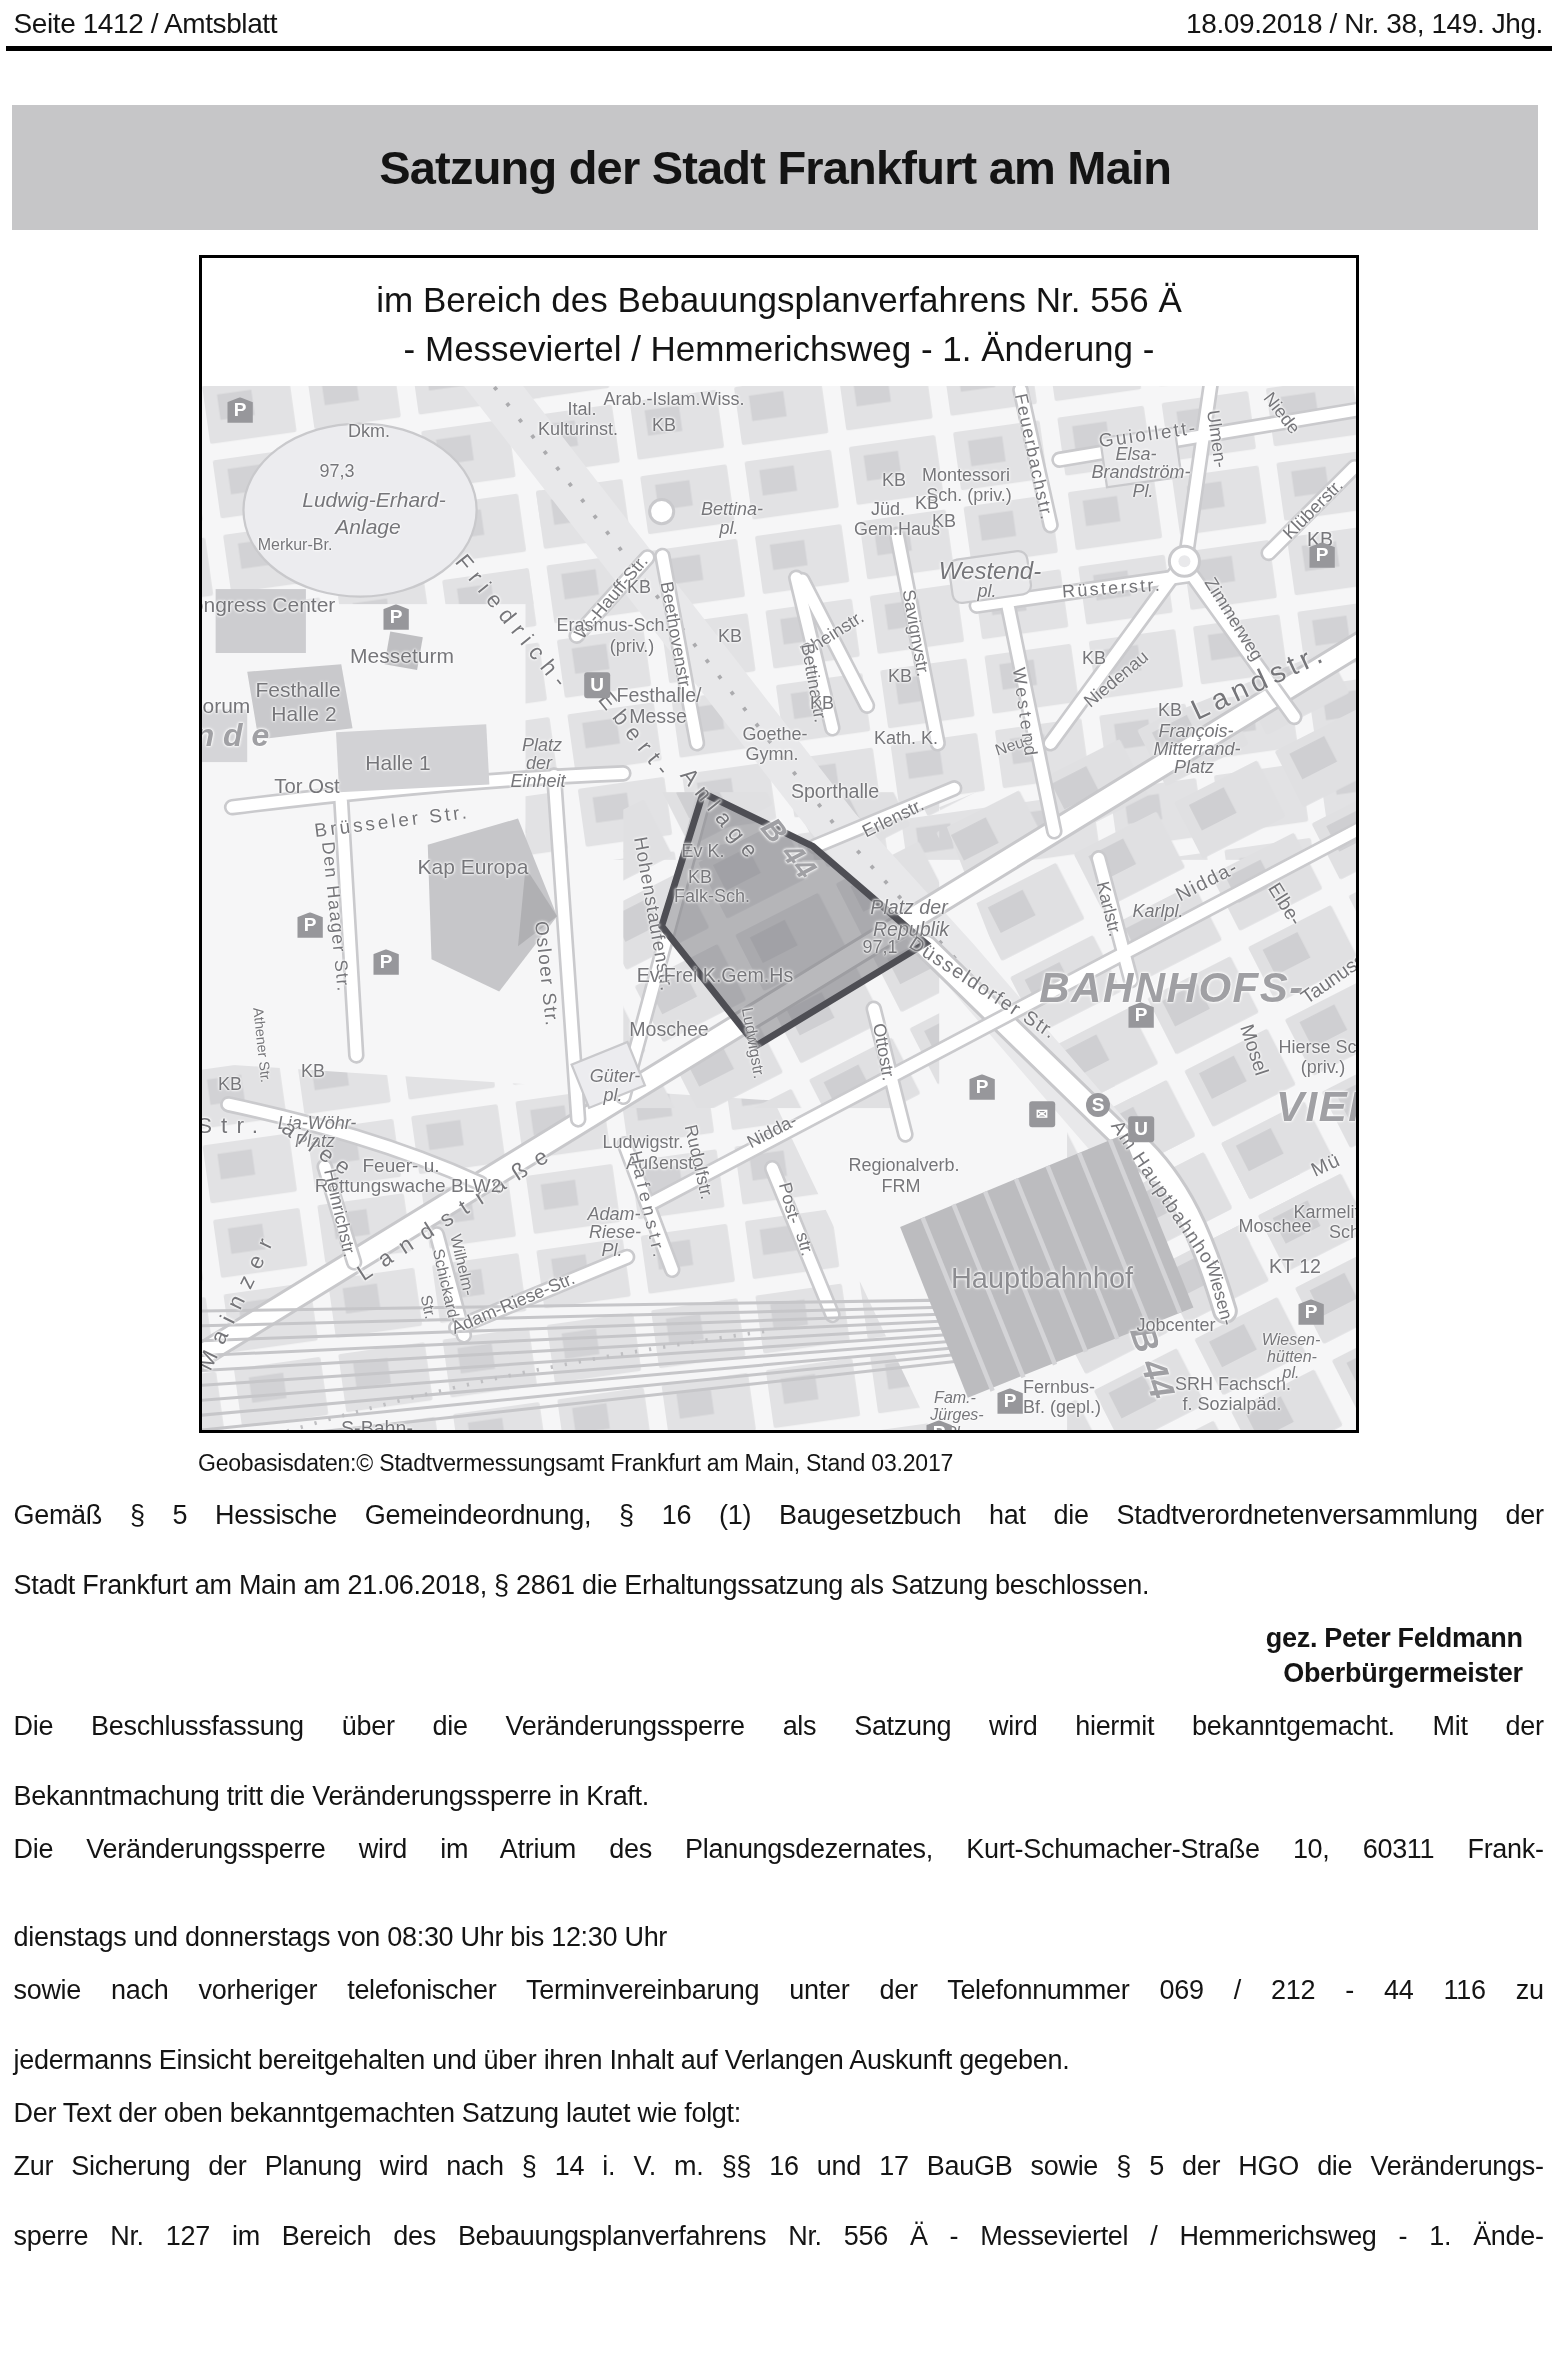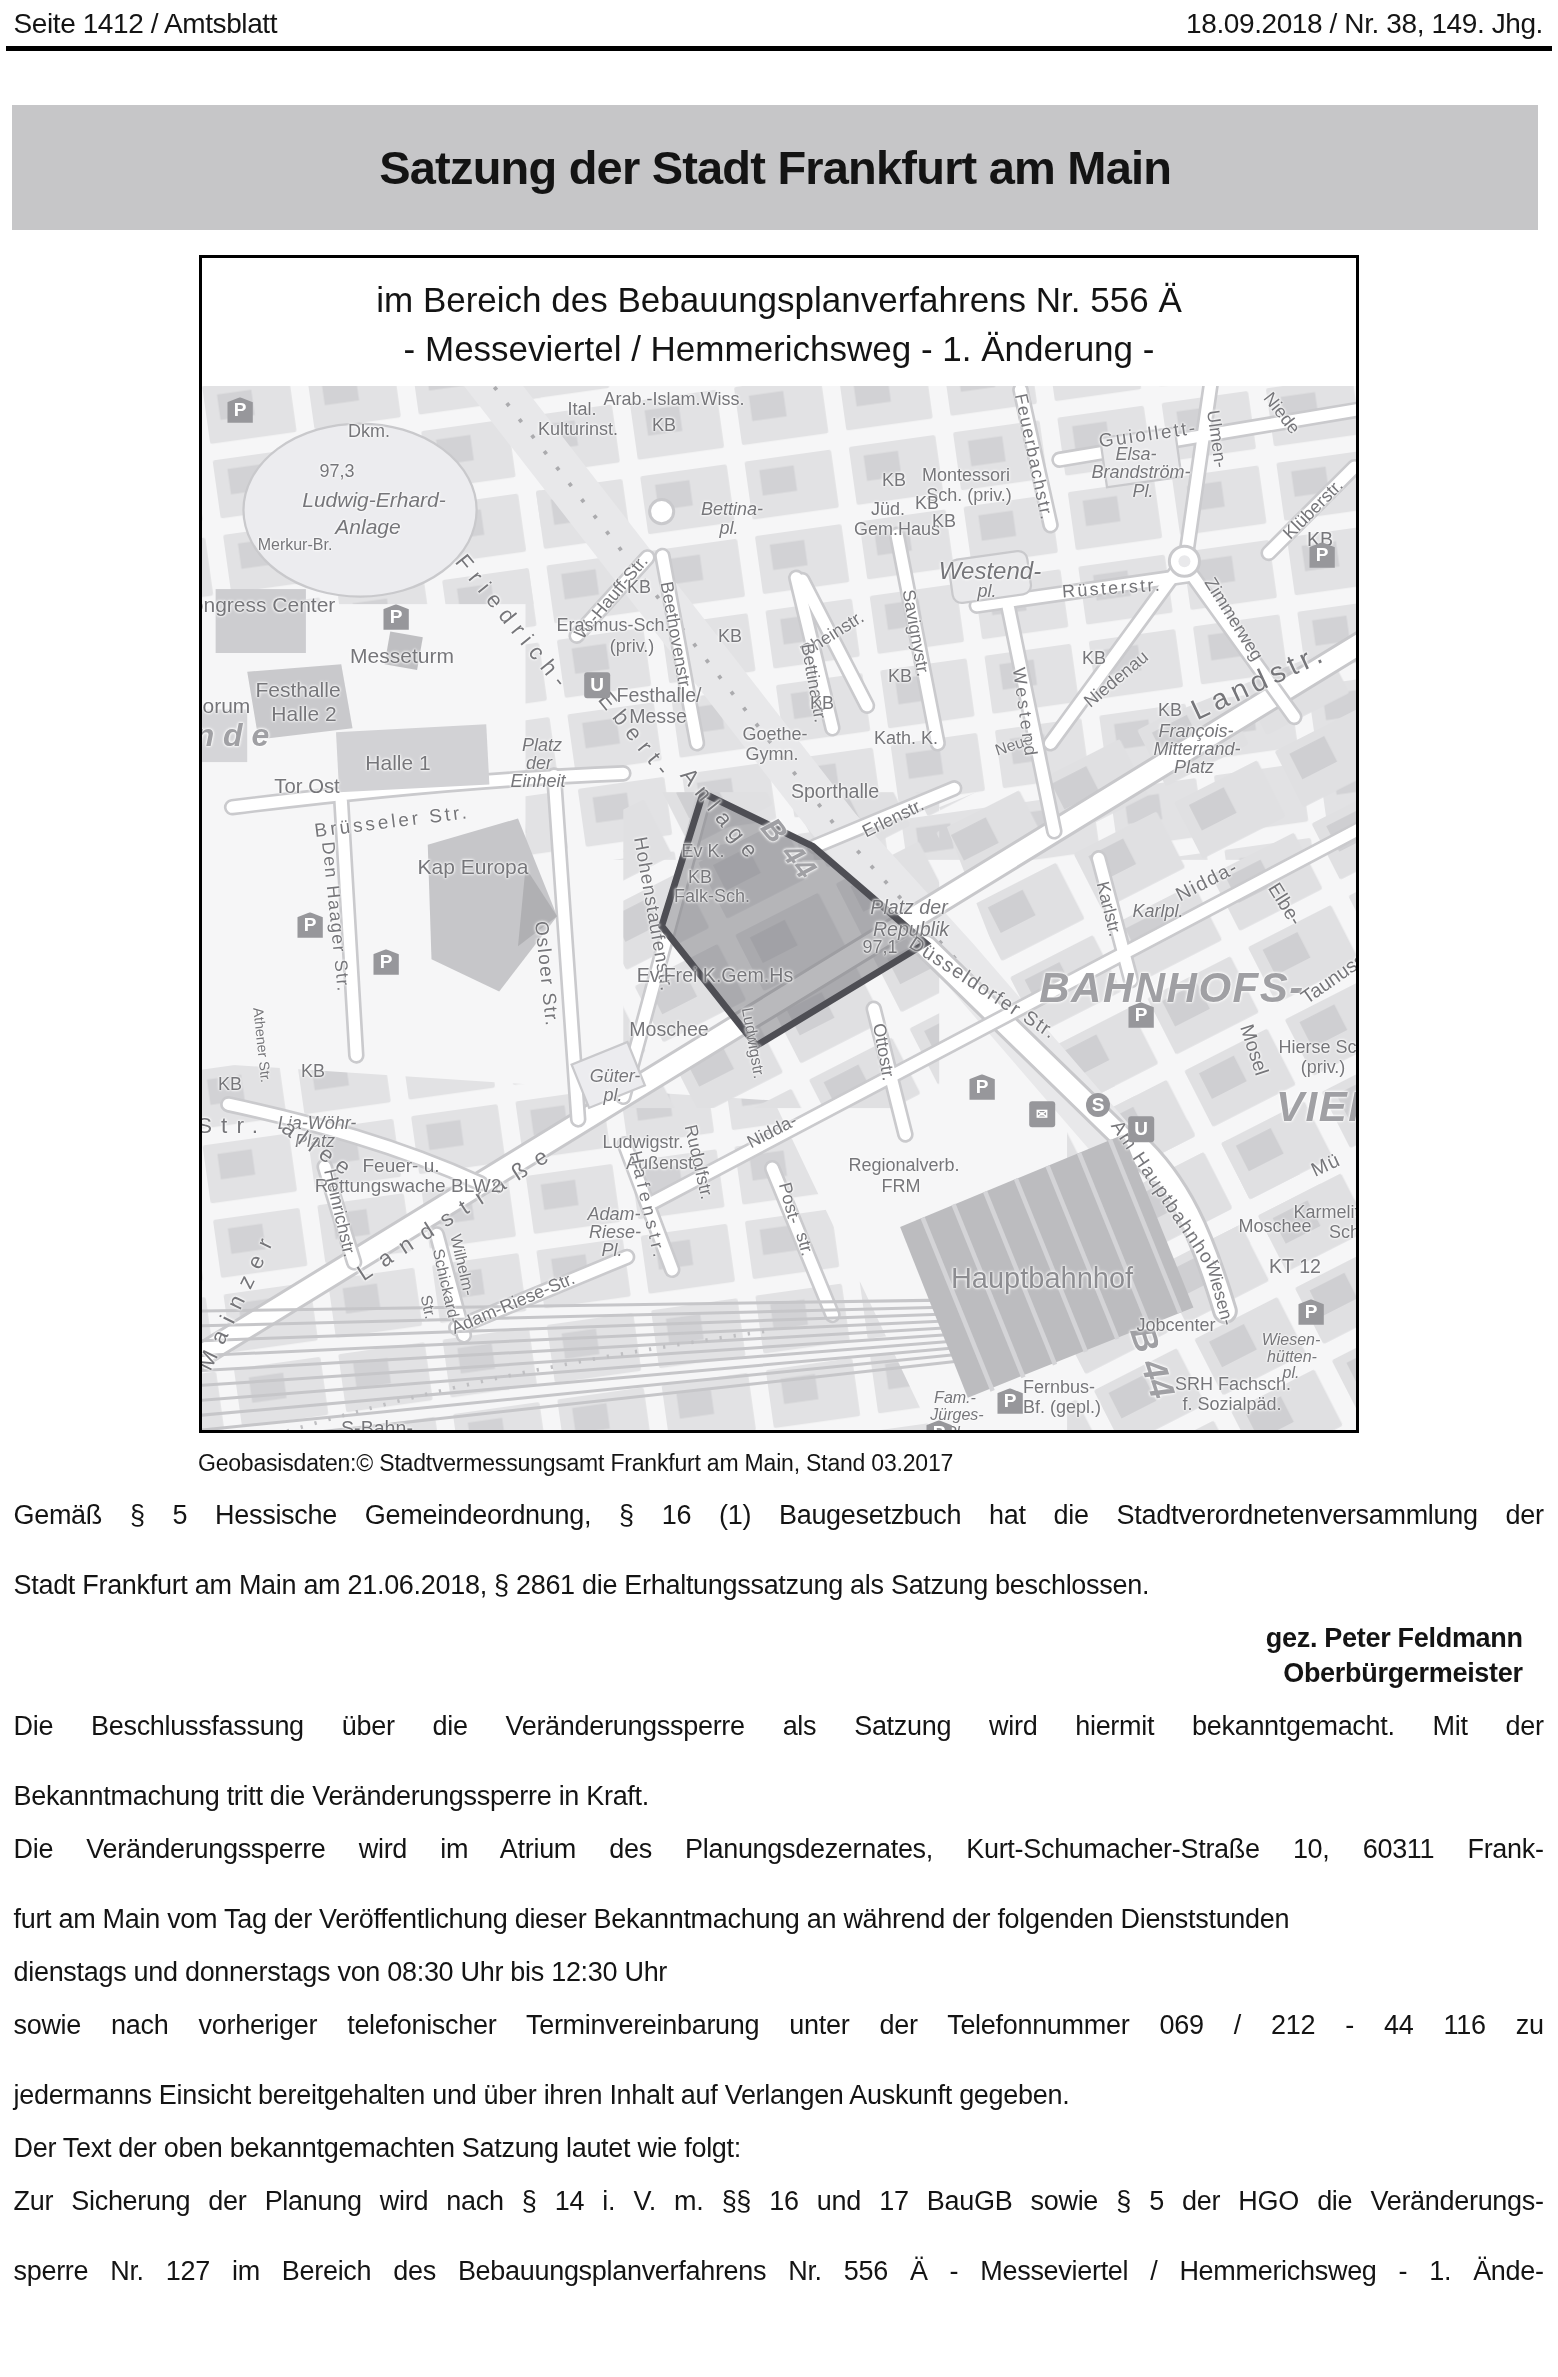--- a/index.html
+++ b/index.html
@@ -357,21 +357,20 @@
       <div class="block signature">
         <div class="line">gez. Peter Feldmann</div>
         <div class="line">Oberbürgermeister</div>
       </div>
       <div class="block para">
         <div class="line j">Die Beschlussfassung über die Veränderungssperre als Satzung wird hiermit bekanntgemacht. Mit der</div>
         <div class="line">Bekanntmachung tritt die Veränderungssperre in Kraft.</div>
       </div>
       <div class="block para">
         <div class="line j">Die Veränderungssperre wird im Atrium des Planungsdezernates, Kurt-Schumacher-Straße 10, 60311 Frank-</div>
-        <div class="line">furt am Main vom Tag der Veröffentlichung dieser Bekanntmachung an während der folgenden Dienststunden</div>
       </div>
       <div class="block para">
         <div class="line">dienstags und donnerstags von 08:30 Uhr bis 12:30 Uhr</div>
       </div>
       <div class="block para">
         <div class="line j">sowie nach vorheriger telefonischer Terminvereinbarung unter der Telefonnummer 069 / 212 - 44 116 zu</div>
         <div class="line">jedermanns Einsicht bereitgehalten und über ihren Inhalt auf Verlangen Auskunft gegeben.</div>
       </div>
       <div class="block para">
         <div class="line">Der Text der oben bekanntgemachten Satzung lautet wie folgt:</div>

